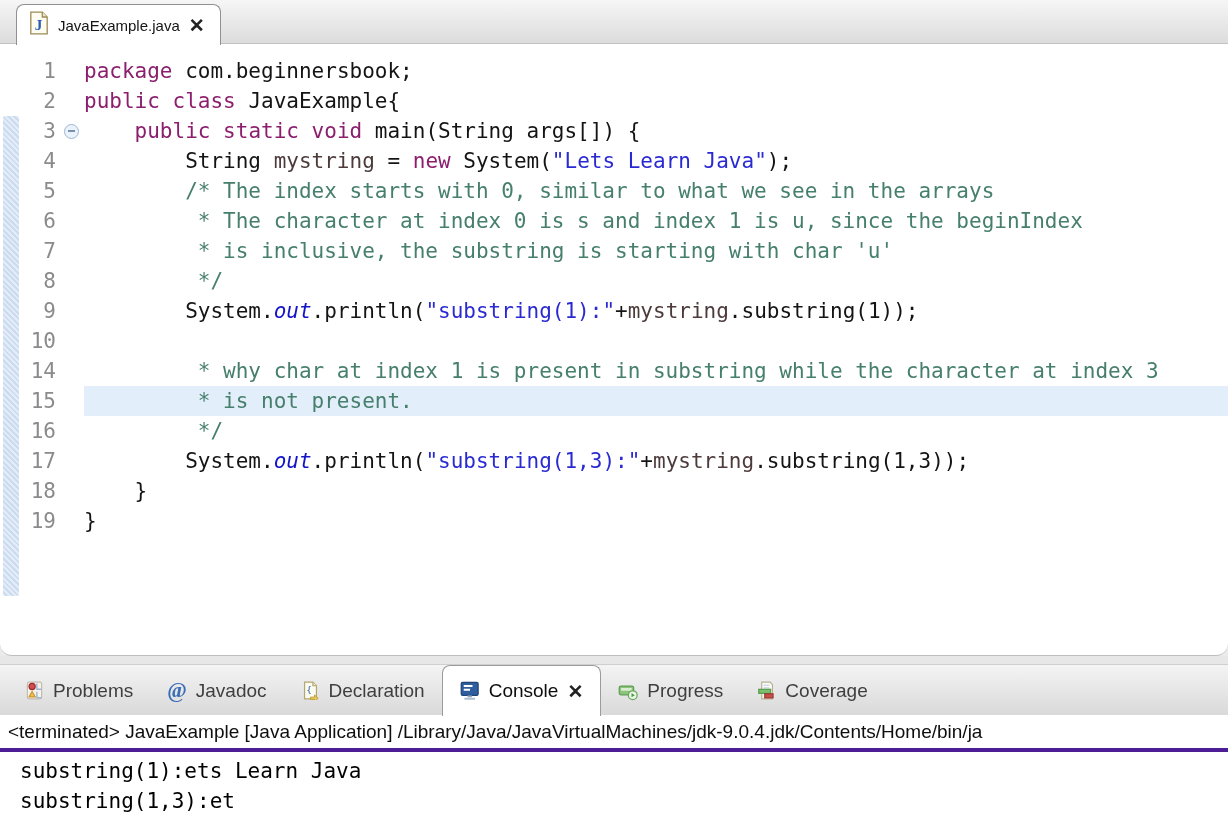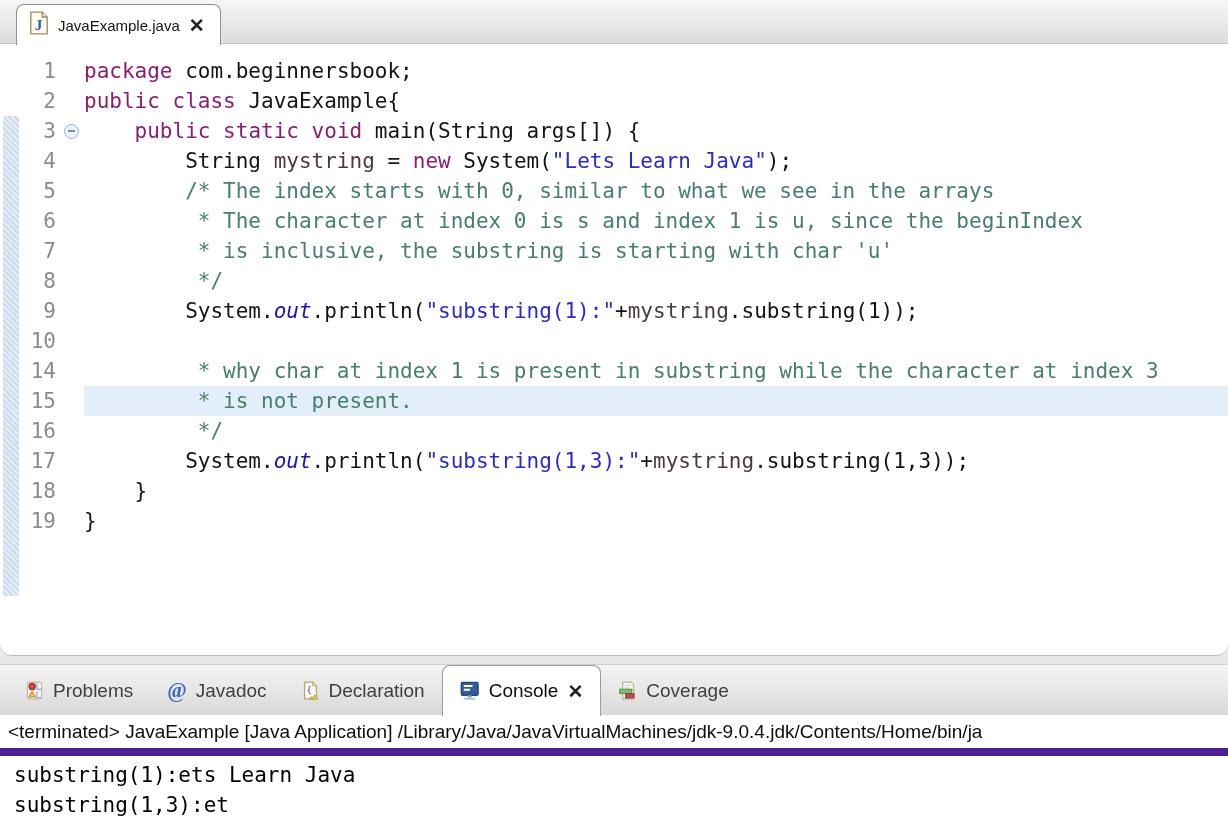--- a/index.html
+++ b/index.html
@@ -49,22 +49,22 @@
     font-size:19px; color:#3f3f3f; cursor:pointer; }
   .view-tab.active { background:#ffffff; border:1px solid #9b9b9b; border-bottom:none;
     border-radius:8px 8px 0 0; color:#0d0d0d; z-index:2; }
   .view-tab .icon { display:flex; align-items:center; }
   .at-glyph { color:#3a6db5; font-size:21px; font-weight:bold; font-family:"Liberation Serif", serif; }
 
   
   .console-area { position:absolute; left:0; top:715px; width:1228px; height:119px;
     background:#ffffff; }
   .console-header { padding:6px 8px 5px; font-size:19px; color:#0e0e0e;
-    white-space:nowrap; overflow:hidden; border-bottom:8px solid #4c1d95; }
-  .console-output { padding:4px 14px; font:21px/30px "DejaVu Sans Mono", monospace; color:#000; }
+    white-space:nowrap; overflow:hidden; border-bottom:4px solid #4c1d95; }
+  .console-output { padding:4px 20px; font:21px/30px "DejaVu Sans Mono", monospace; color:#000; }
 </style>
 </head>
 <body>
 
 <div class="top-tabbar">
   <div class="editor-tab">
     <span class="icon">
       <svg width="20" height="24" viewBox="0 0 18 22">
         <path d="M1.5 1 h10.5 l4.5 4.5 V21 H1.5 Z" fill="#fffdf2" stroke="#9c8b55" stroke-width="1.2"></path>
         <path d="M12 1 v4.5 h4.5" fill="#efe9c8" stroke="#9c8b55" stroke-width="1.2"></path>
@@ -138,20 +138,31 @@
           <rect x="3" y="6.2" width="5" height="1.6" fill="#fff"></rect>
           <rect x="6" y="11.5" width="3.5" height="1.6" fill="#93a7bd"></rect>
           <rect x="3.5" y="13.4" width="8.5" height="1.6" fill="#aebfd2"></rect>
         </svg>
       </span>
       <span>Console</span>
       <span class="close-x">✕</span>
     </div>
     <div class="view-tab">
       <span class="icon">
+        <svg width="20" height="20" viewBox="0 0 16 16">
+          <rect x="1" y="4" width="11.5" height="7" rx="1.4" fill="#8cc47d" stroke="#5f9e52"></rect>
+          <rect x="2.4" y="5.6" width="8.6" height="2.2" fill="#d7ecd0"></rect>
+          <circle cx="11.8" cy="11.3" r="3.5" fill="#eef7ea" stroke="#6aa95c"></circle>
+          <path d="M10.8 9.6 v3.4 l2.7 -1.7 Z" fill="#4f9b43"></path>
+        </svg>
+      </span>
+      <span>Progress</span>
+    </div>
+    <div class="view-tab">
+      <span class="icon">
         <svg width="19" height="19" viewBox="0 0 16 16">
           <path d="M4 1 h7 l2 2 v12 H4 Z" fill="#fdfdf4" stroke="#b8b095"></path>
           <rect x="5.5" y="3" width="5" height="1.2" fill="#c9d8ea"></rect>
           <rect x="5.5" y="5.2" width="5" height="1.2" fill="#c9d8ea"></rect>
           <rect x="1.5" y="7" width="10" height="3.4" fill="#7cbf6e" stroke="#569a49"></rect>
           <rect x="6.5" y="10.8" width="7" height="3.4" fill="#c85048" stroke="#9e352f"></rect>
         </svg>
       </span>
       <span>Coverage</span>
     </div>

